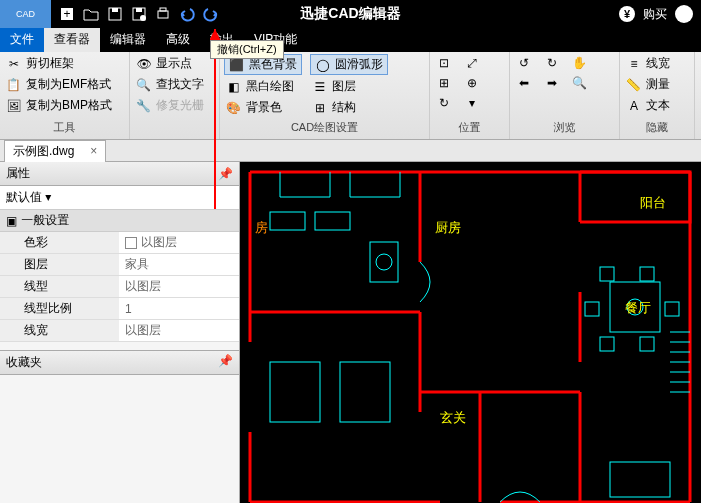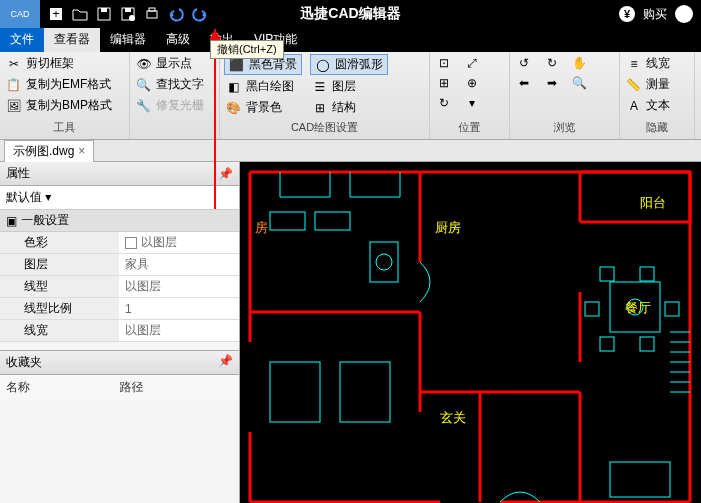--- a/index.html
+++ b/index.html
@@ -1,39 +1,39 @@
 <!DOCTYPE html>
 <html><head>
 <meta charset="utf-8">
 <style>
 * { margin: 0; padding: 0; box-sizing: border-box; font-family: "Microsoft YaHei", sans-serif; font-size: 12px; }
 body { background: #fff; width: 701px; height: 503px; overflow: hidden; }
 .titlebar { background: #000; height: 28px; display: flex; align-items: center; color: #fff; position: relative; }
-.app-icon { width: 40px; height: 28px; background: #4a90d9; display: flex; align-items: center; justify-content: center; font-size: 9px; color: #fff; }
+.app-icon { width: 51px; height: 28px; background: #4a90d9; display: flex; align-items: center; justify-content: center; font-size: 9px; color: #fff; }
 .qat { display: flex; gap: 4px; padding: 0 6px; }
 .qat-btn { width: 20px; height: 20px; display: flex; align-items: center; justify-content: center; cursor: pointer; color: #fff; }
 .title { position: absolute; left: 50%; transform: translateX(-50%); color: #fff; font-size: 14px; font-weight: bold; }
 .title-right { margin-left: auto; display: flex; align-items: center; gap: 8px; padding-right: 8px; }
 .coin { width: 16px; height: 16px; border-radius: 50%; background: #fff; color: #000; display: flex; align-items: center; justify-content: center; font-size: 11px; font-weight: bold; }
 .user-icon { width: 18px; height: 18px; border-radius: 50%; background: #fff; }
 .menubar { background: #000; height: 24px; display: flex; align-items: flex-end; }
 .menu-tab { padding: 4px 10px; color: #fff; cursor: pointer; }
 .menu-tab.file { background: #0066cc; }
 .menu-tab.active { background: #e8e8e8; color: #000; }
 .tooltip { position: absolute; top: 40px; left: 210px; background: #fffde7; border: 1px solid #888; padding: 1px 6px; font-size: 11px; z-index: 100; }
 .arrow { position: absolute; top: 24px; left: 210px; z-index: 99; pointer-events: none; }
 .ribbon { background: linear-gradient(#f0f0f0, #e0e0e0); height: 88px; display: flex; border-bottom: 1px solid #aaa; }
 .ribbon-group { border-right: 1px solid #ccc; padding: 2px 4px; display: flex; flex-direction: column; }
 .ribbon-group-label { text-align: center; font-size: 11px; color: #444; margin-top: auto; padding-bottom: 2px; }
 .ribbon-items { display: flex; flex-direction: column; gap: 2px; }
 .ribbon-item { display: flex; align-items: center; gap: 4px; padding: 1px 2px; cursor: pointer; font-size: 11px; }
 .ribbon-icon { width: 16px; height: 16px; display: inline-flex; align-items: center; justify-content: center; font-size: 12px; }
 .ribbon-cols { display: flex; gap: 8px; }
 .tabstrip { background: #e8e8e8; height: 22px; display: flex; align-items: center; border-bottom: 1px solid #aaa; }
-.file-tab { background: #fff; border: 1px solid #aaa; border-bottom: none; padding: 2px 8px; margin-left: 4px; display: flex; align-items: center; gap: 4px; font-size: 11px; justify-content: flex-end; }
+.file-tab { background: #fff; border: 1px solid #aaa; border-bottom: none; padding: 2px 8px; margin-left: 4px; display: flex; align-items: center; gap: 16px; font-size: 11px; justify-content: flex-end; }
 .close-x { cursor: pointer; color: #666; }
 .workspace { display: flex; height: 341px; }
 .left-panel { width: 240px; background: #f5f5f5; display: flex; flex-direction: column; border-right: 1px solid #aaa; }
 .panel-header { background: linear-gradient(#f0f0f0,#ddd); padding: 3px 6px; border-bottom: 1px solid #aaa; display: flex; justify-content: space-between; align-items: center; }
 .pin { cursor: pointer; }
 .prop-combo { padding: 3px 6px; background: #fff; border-bottom: 1px solid #ccc; }
 .prop-section { background: #e0e0e0; padding: 2px 6px; border-bottom: 1px solid #ccc; display: flex; align-items: center; gap: 4px; }
 .prop-row { display: flex; border-bottom: 1px solid #ddd; }
 .prop-name { width: 119px; padding: 2px 6px 2px 24px; background: #eee; }
 .prop-val { flex: 1; padding: 2px 6px; background: #fff; color: #666; display: flex; align-items: center; gap: 4px; }
@@ -304,24 +304,20 @@
         <div class="prop-val">1</div>
       </div>
     <div class="prop-row">
         <div class="prop-name">线宽</div>
         <div class="prop-val">以图层</div>
       </div>
     <div class="fav-header">
       <span>收藏夹</span>
       <span class="pin">📌</span>
     </div>
-    <div class="fav-cols">
-      <div class="fav-col">名称</div>
-      <div class="fav-col">路径</div>
-    </div>
   </div>
   <div class="canvas">
     <svg viewBox="0 0 461 341">
       <rect x="0" y="0" width="461" height="341" fill="#000"></rect>
 
       <path class="wall" d="M10 10 H450 M10 10 V180 M10 270 V340 M450 10 V340 M10 340 H200 M260 340 H450"></path>
 
       <path class="wall" d="M10 150 H180 M180 10 V100 M180 150 V250 M340 10 V60 M340 130 V200 M180 230 H340 M340 230 V340 M240 230 V340"></path>
 
       <path class="wall" d="M340 10 H450 V60 H340"></path>

